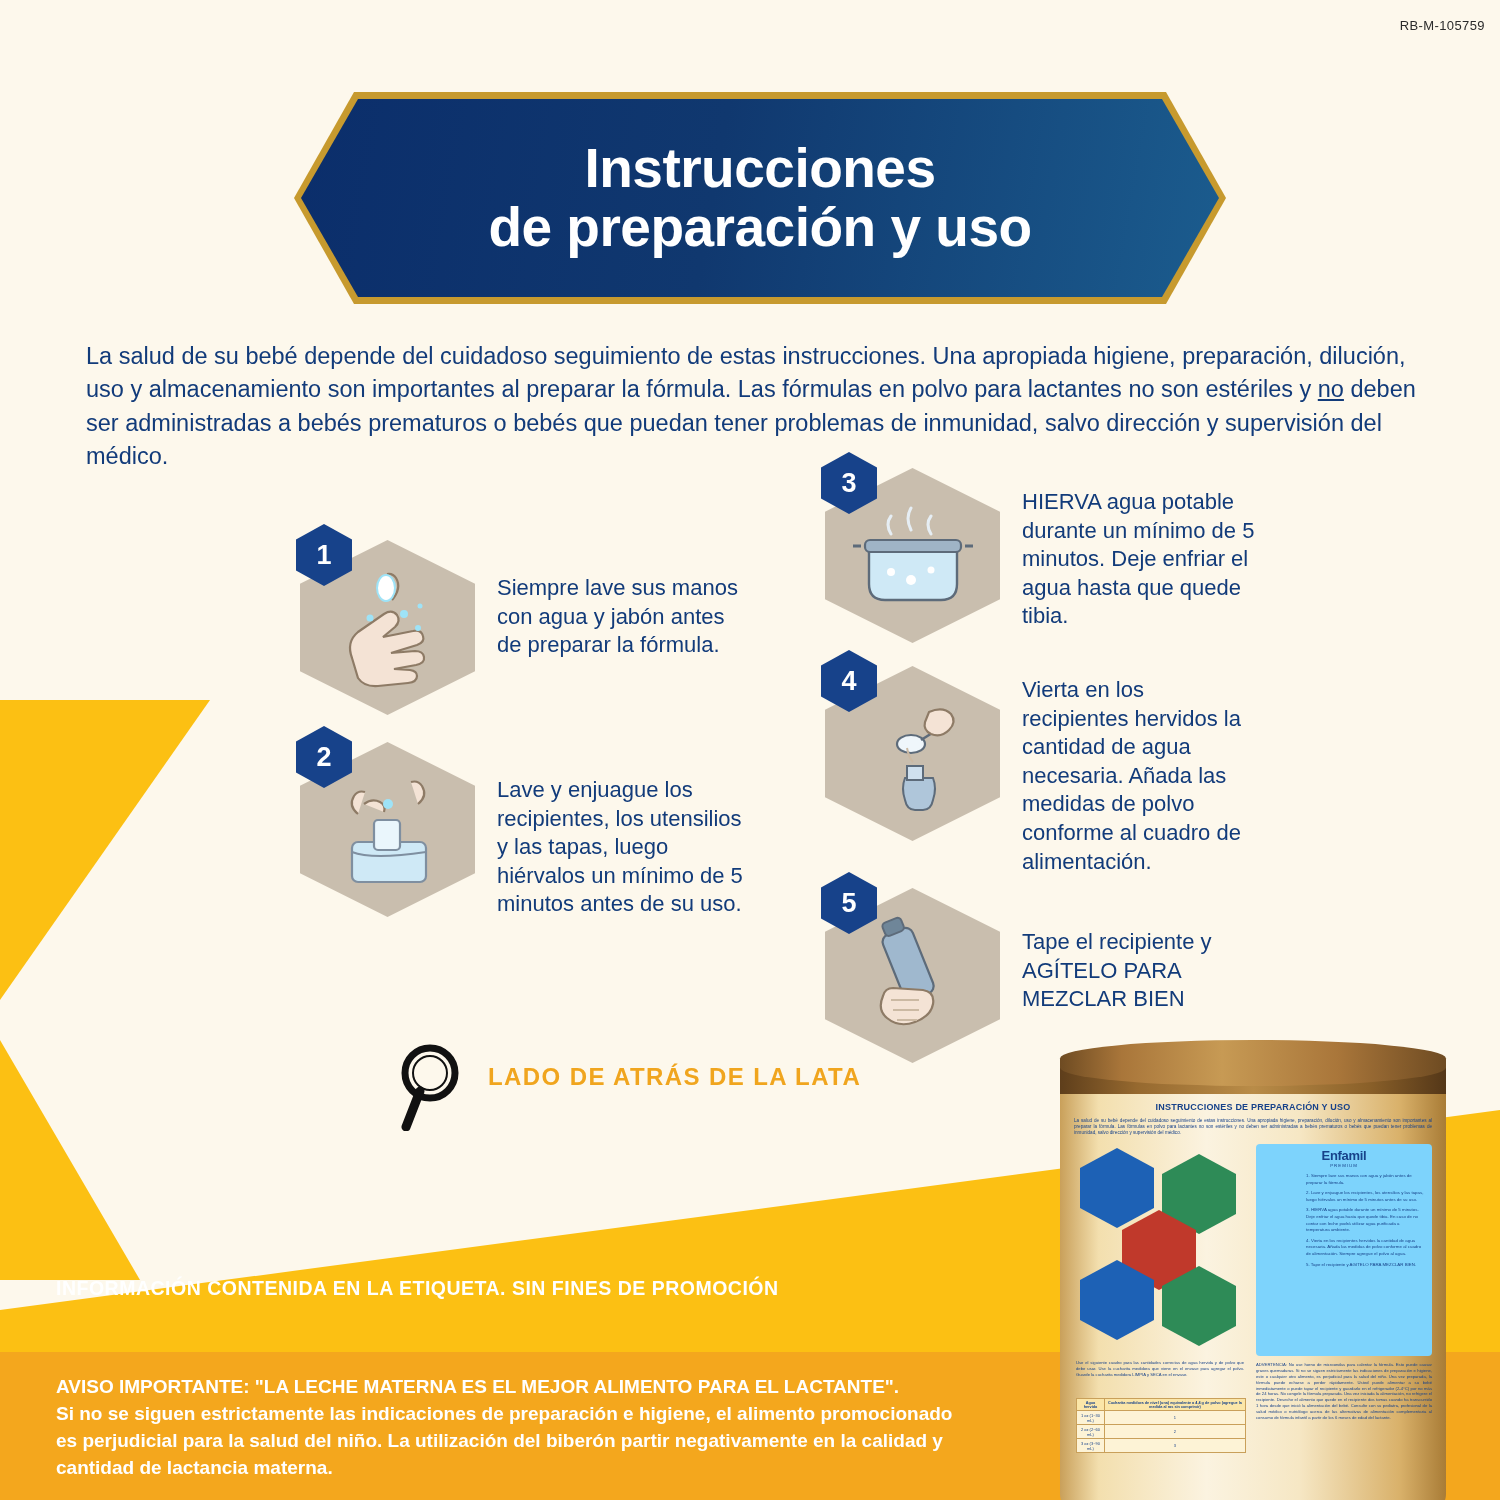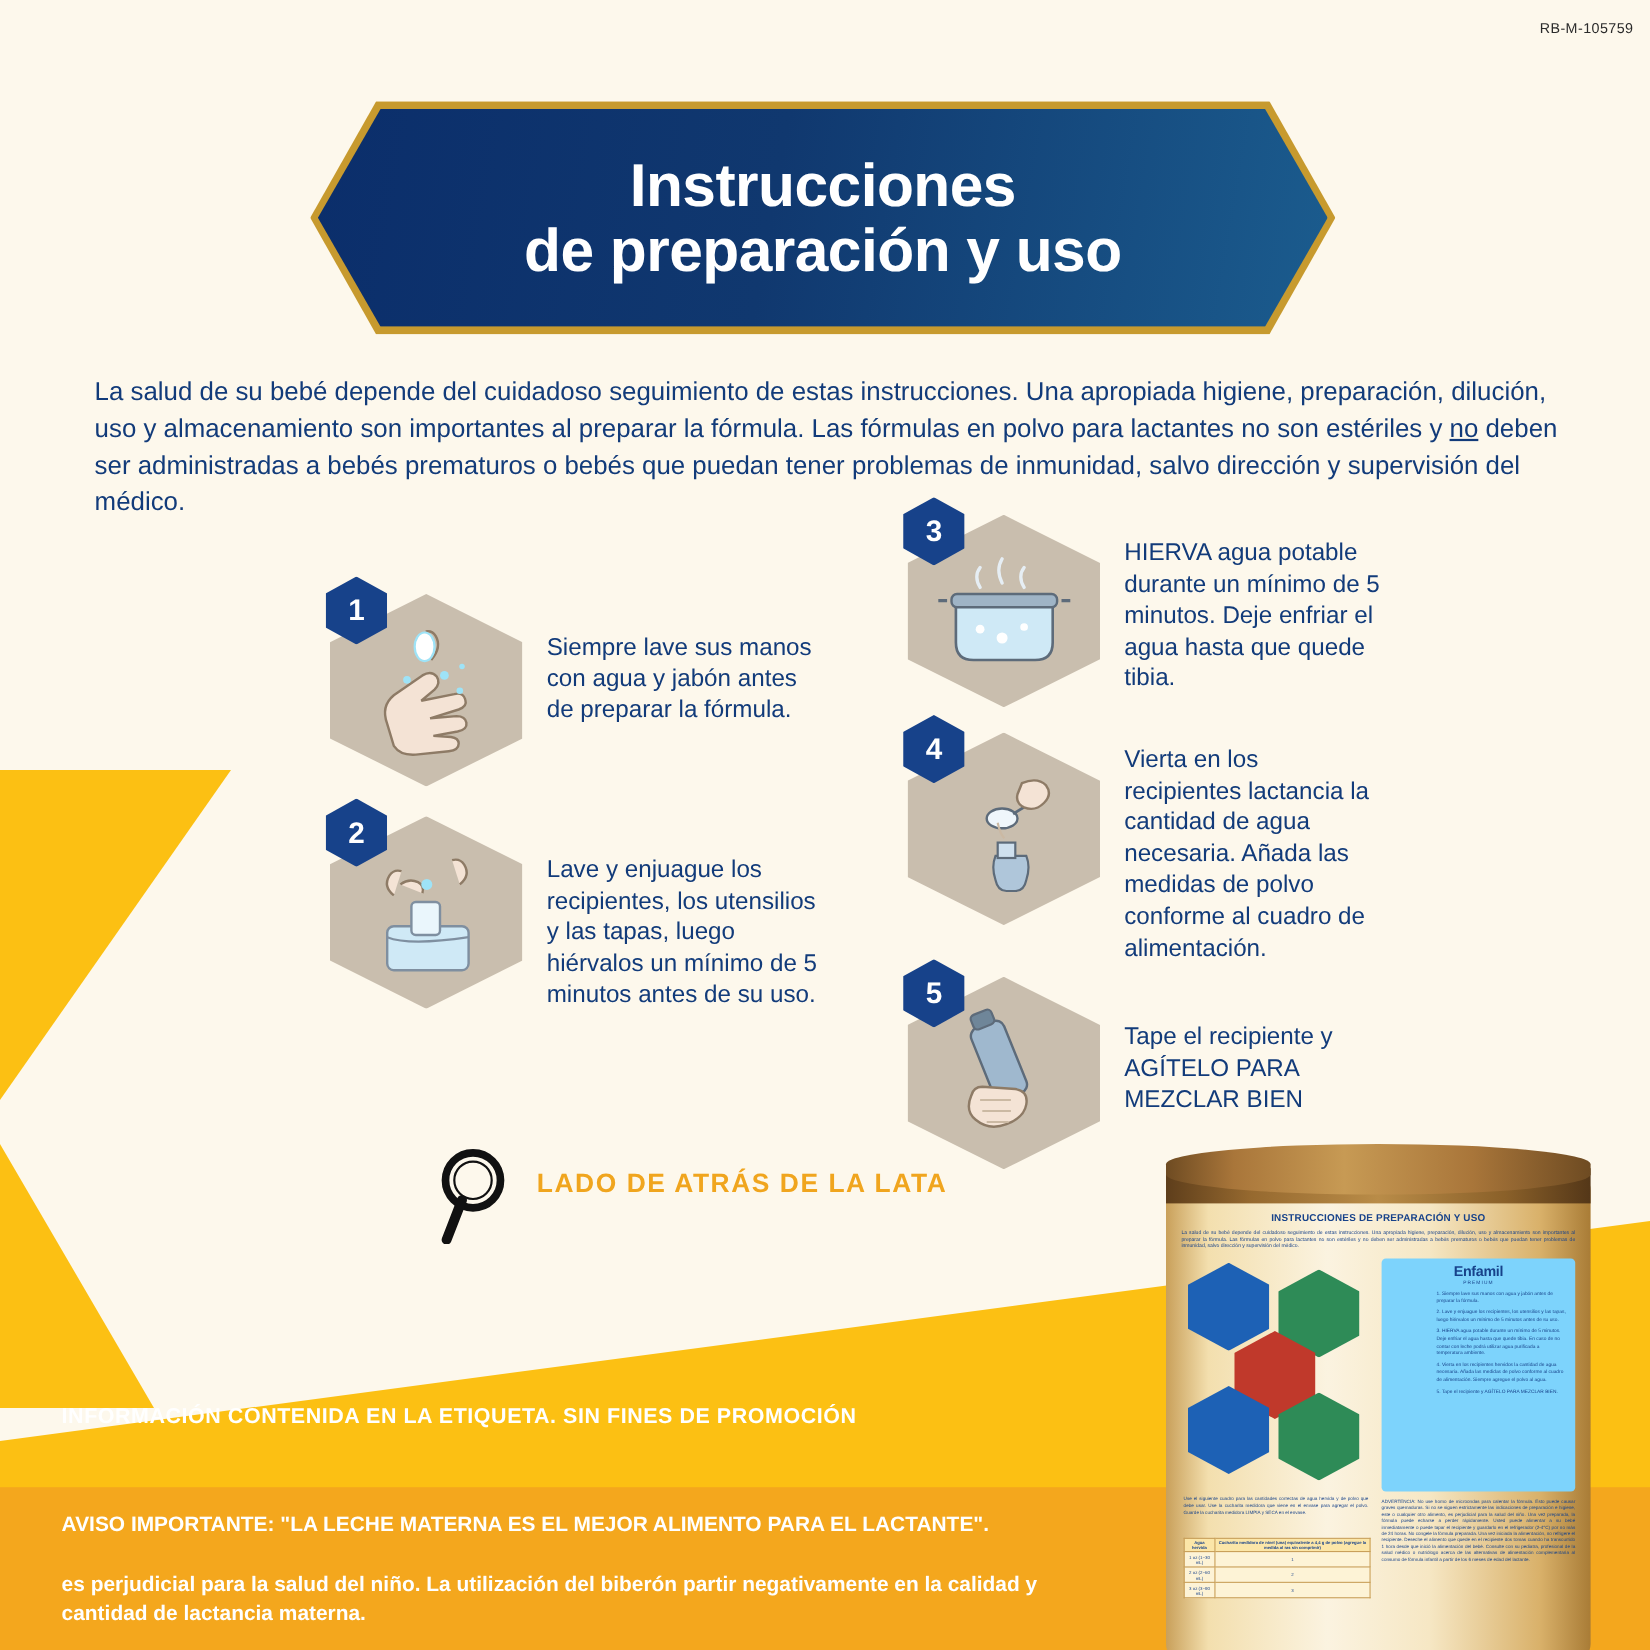--- a/index.html
+++ b/index.html
@@ -28,21 +28,21 @@
   .bottom-strip-top{
     position:absolute;left:0;top:1310px;width:1500px;height:46px;background:#FCC013;
   }
 
   
   .code{
     position:absolute;right:15px;top:18px;font-size:13px;color:#2b2b2b;letter-spacing:.4px;
   }
 
   
-  .banner-wrap{position:absolute;left:282px;top:92px;width:932px;height:212px;}
+  .banner-wrap{position:absolute;left:294px;top:92px;width:932px;height:212px;}
   .banner-outer{
     position:absolute;inset:0;background:#C79A2E;
     clip-path:polygon(60px 0,872px 0,932px 106px,872px 212px,60px 212px,0 106px);
   }
   .banner-inner{
     position:absolute;left:7px;top:7px;right:7px;bottom:7px;
     background:linear-gradient(100deg,#0B2E6B 0%,#10386F 45%,#1B5C8E 100%);
     clip-path:polygon(57px 0,861px 0,918px 99px,861px 198px,57px 198px,0 99px);
     display:flex;align-items:center;justify-content:center;
   }
@@ -231,21 +231,21 @@
     <svg class="icon-svg" viewBox="0 0 175 175">
       <path d="M80 112 q-4 10 0 22 q2 10 10 10 h8 q8 0 10-10 q4-12 0-22 z" fill="#AFC6DA" stroke="#5D6B7A" stroke-width="2"></path>
       <rect x="82" y="100" width="16" height="14" fill="#CFE0EE" stroke="#5D6B7A" stroke-width="2"></rect>
       <ellipse cx="86" cy="78" rx="14" ry="9" fill="#EFF6FB" stroke="#5D6B7A" stroke-width="2.2"></ellipse>
       <path d="M96 74 l16-10" stroke="#5D6B7A" stroke-width="2.6"></path>
       <path d="M104 46 q14-6 22 2 q6 8-2 16 q-8 8-18 4 q-8-4-6-12 z" fill="#F4E3D5" stroke="#8E7B66" stroke-width="2.2"></path>
       <path d="M82 82 q2 10 6 14" fill="none" stroke="#CBB9A3" stroke-width="2"></path>
     </svg>
     <div class="badge">4</div>
   </div>
-  <div class="steptext" style="width:230px;margin-top:10px;">Vierta en los recipientes lactancia la cantidad de agua necesaria. Añada las medidas de polvo conforme al cuadro de alimentación.</div>
+  <div class="steptext" style="width:230px;margin-top:10px;">Vierta en los recipientes hervidos la cantidad de agua necesaria. Añada las medidas de polvo conforme al cuadro de alimentación.</div>
 </div>
 
 <div class="step" style="left:825px;top:888px;">
   <div class="hexwrap">
     <div class="hex"></div>
     <svg class="icon-svg" viewBox="0 0 175 175">
       <g transform="rotate(-22 88 88)">
         <rect x="72" y="40" width="32" height="70" rx="8" fill="#9FB8CE" stroke="#5D6B7A" stroke-width="2.2"></rect>
         <rect x="78" y="28" width="20" height="14" rx="4" fill="#6F8699" stroke="#5D6B7A" stroke-width="2"></rect>
       </g>
@@ -319,16 +319,16 @@
         <td>3 oz (3~90 mL)</td>
         <td>3</td>
       </tr>
     </tbody>
   </table>
 </div>
 
 <div class="foot-promo">INFORMACIÓN CONTENIDA EN LA ETIQUETA. SIN FINES DE PROMOCIÓN</div>
 <div class="foot-note">
   <span>AVISO IMPORTANTE: "LA LECHE MATERNA ES EL MEJOR ALIMENTO PARA EL LACTANTE".</span><br>
-  <br>
+  <span>Si no se siguen estrictamente las indicaciones de preparación e higiene, el alimento promocionado</span><br>
   <span>es perjudicial para la salud del niño. La utilización del biberón partir negativamente en la calidad y</span><br>
   <span>cantidad de lactancia materna.</span>
 </div>
 
 </body></html>

